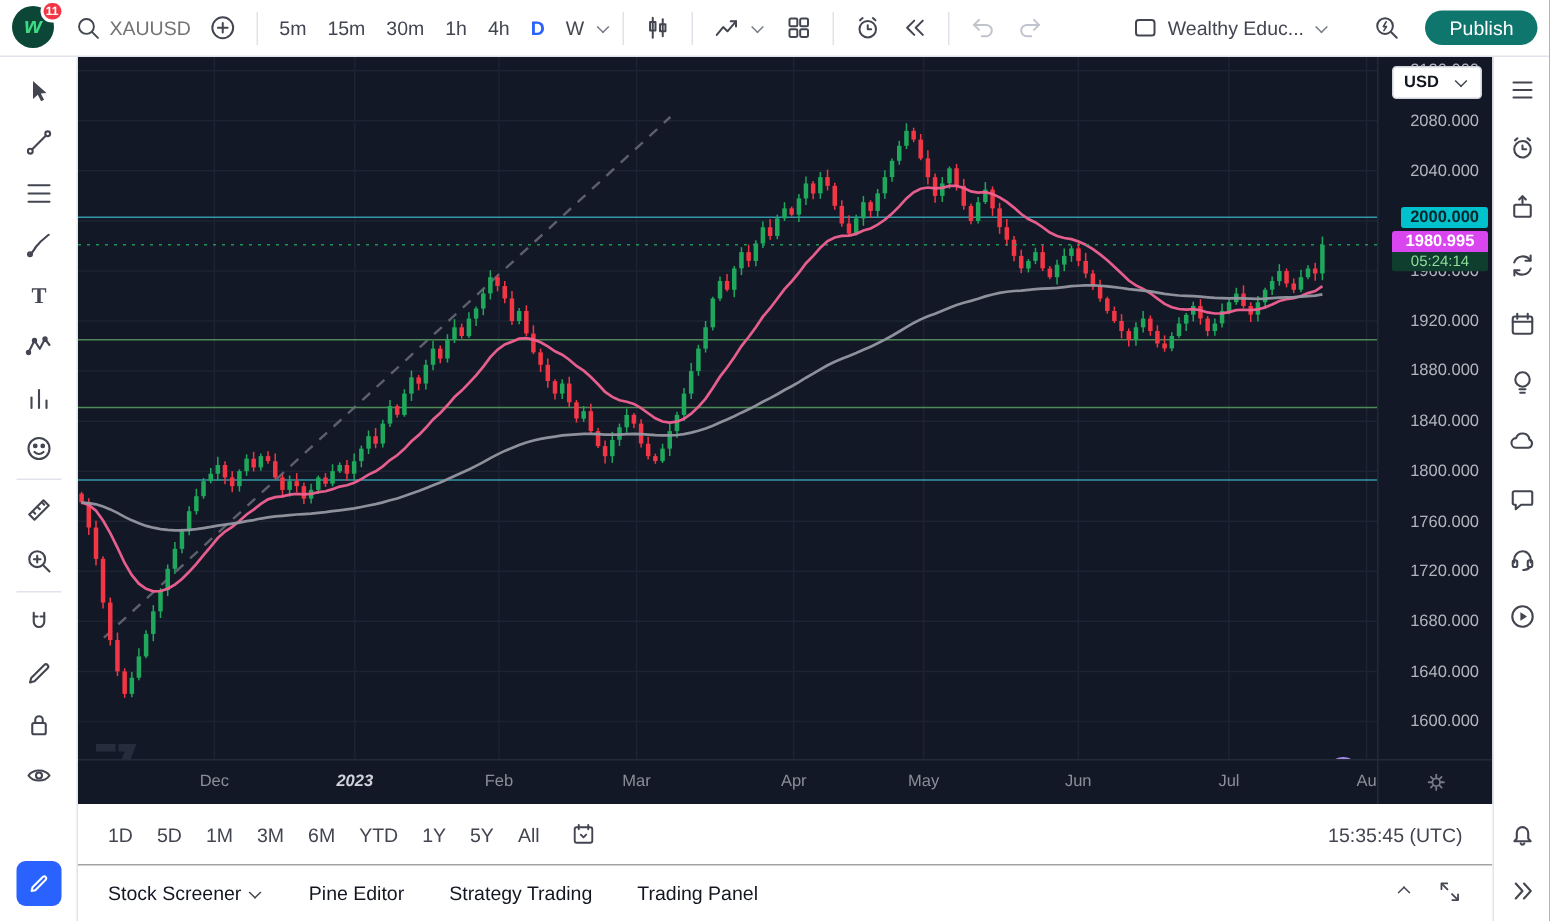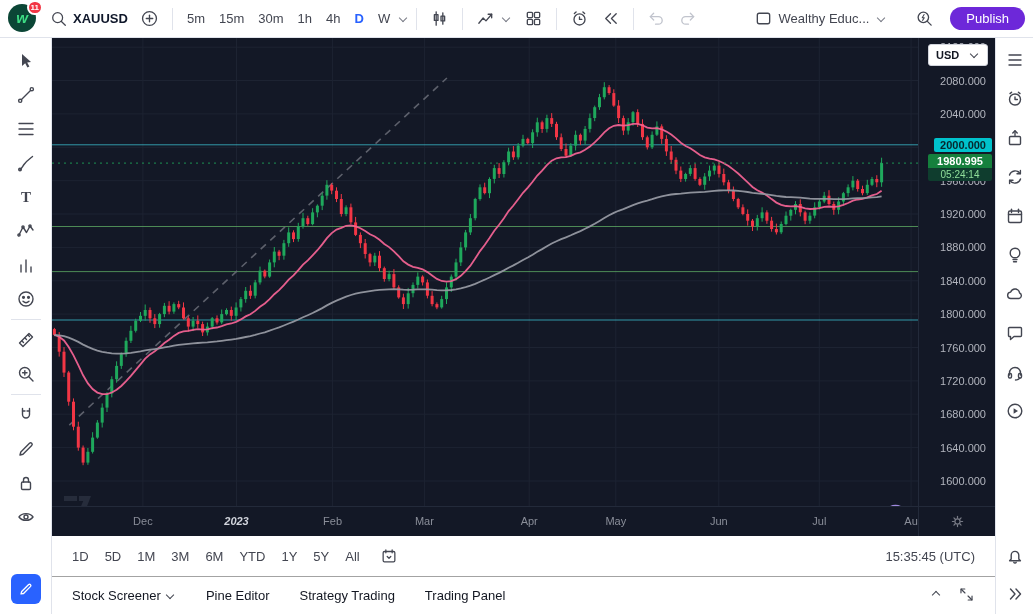--- a/index.html
+++ b/index.html
@@ -7,29 +7,29 @@
   body{font-family:"Liberation Sans","DejaVu Sans",sans-serif;background:#fff;color:#131722;font-size:13px}
   #app{position:relative;width:1033px;height:614px;overflow:hidden;background:#fff}
 
   
   #topbar{position:absolute;left:0;top:0;width:1033px;height:38px;background:#fff;border-bottom:1px solid #e0e3eb;display:flex;align-items:center;padding:0 8px;z-index:6}
   .tb-sep{width:1px;height:22px;background:#e0e3eb;margin:0 7px;flex:none}
   .tb-btn{display:flex;align-items:center;gap:5px;padding:4px 6px;border-radius:4px;cursor:pointer;color:#434651;flex:none}
   .logo-wrap{position:relative;width:30px;height:30px;margin-right:6px;cursor:pointer;flex:none}
   .logo-circle{width:28px;height:28px;border-radius:50%;background:#0b4636;display:flex;align-items:center;justify-content:center;color:#3ddc84;font-weight:700;font-style:italic;font-size:15px}
   .notif-badge{position:absolute;top:-4px;right:-5px;min-width:15px;height:15px;border-radius:8px;background:#f23645;border:2px solid #fff;color:#fff;font-size:8px;font-weight:700;display:flex;align-items:center;justify-content:center;padding:0 2px}
-  #symbol{font-weight:700;font-size:13px;color:#0f172a}
+  #symbol{font-weight:400;font-size:13px;color:#737373}
   #intervals{display:flex;align-items:center}
   .interval{padding:4px 7px;font-size:13px;color:#434651;border-radius:4px;cursor:pointer}
   .interval.active{color:#2962ff;font-weight:700}
   .chevron{display:inline-block;width:6px;height:6px;border-right:1.5px solid #787b86;border-bottom:1.5px solid #787b86;transform:rotate(45deg);margin:0 3px 2px 3px;flex:none}
   .chevron.up{transform:rotate(-135deg);margin-top:4px}
   .spacer{flex:1}
   #layout-btn{display:flex;align-items:center;gap:6px;color:#434651;cursor:pointer;margin-right:22px}
-  #publish{background:#6d28d9;color:#fff;border-radius:17px;padding:4px 16px;font-size:13px;cursor:pointer;margin-left:10px;flex:none}
+  #publish{background:#0f766e;color:#fff;border-radius:17px;padding:4px 16px;font-size:13px;cursor:pointer;margin-left:10px;flex:none}
   .i{stroke:#434651;fill:none;stroke-width:1.4;stroke-linecap:round;stroke-linejoin:round;flex:none}
   .i.dim{stroke:#c1c4cd}
 
   
   #left-toolbar{position:absolute;left:0;top:38px;width:52px;height:576px;background:#fff;border-right:1px solid #e0e3eb;display:flex;flex-direction:column;align-items:center;padding:6px 0 10px 0;z-index:5}
   .lt-btn{width:36px;height:34px;display:flex;align-items:center;justify-content:center;border-radius:4px;cursor:pointer;flex:none}
   .lt-div{width:30px;height:1px;background:#e0e3eb;margin:3px 0;flex:none}
   .active-tool{width:30px;height:30px;background:#2962ff;border-radius:6px;display:flex;align-items:center;justify-content:center;cursor:pointer;margin-top:auto;flex:none}
 
   
@@ -37,21 +37,21 @@
   #plot{position:absolute;left:0;top:0;width:866px;height:468px;overflow:hidden;cursor:crosshair}
   #plot svg{position:absolute;left:0;top:0}
   #price-axis{position:absolute;left:866px;top:0;width:77px;height:468px;border-left:1px solid #232a3a;font-size:11px;color:#b2b5be;overflow:hidden;cursor:ns-resize}
   #time-axis{position:absolute;left:0;top:468px;width:866px;height:30px;border-top:1px solid #232a3a;font-size:11px;color:#8a8e99;overflow:hidden;cursor:ew-resize}
   #axis-corner{position:absolute;left:866px;top:468px;width:77px;height:30px;border-top:1px solid #232a3a;border-left:1px solid #232a3a;display:flex;align-items:center;justify-content:center}
   .tick{position:absolute;right:9px;transform:translateY(-50%)}
   .t-label{position:absolute;top:8px;transform:translateX(-50%)}
   .t-label.major{color:#d1d4dc;font-weight:700}
   .level-badge{position:absolute;right:3px;transform:translateY(-50%);background:#00c2cc;color:#06262c;font-weight:700;font-size:11px;padding:1px 6px;border-radius:2px;z-index:3}
   .last-badge{position:absolute;right:3px;width:64px;text-align:center;border-radius:2px;overflow:hidden;font-size:11px;z-index:3}
-  .last-badge .px{background:#15803d;color:#fff;font-weight:700;padding:1px 0}
+  .last-badge .px{background:#d946ef;color:#fff;font-weight:700;padding:1px 0}
   .last-badge .cd{background:#0f3d2e;color:#8fde9a;font-size:10px;padding:1px 0}
   #usd-dd{position:absolute;top:6px;left:9px;width:60px;height:22px;background:#fff;border:1px solid #d1d4dc;border-radius:3px;display:flex;align-items:center;justify-content:space-between;padding:0 7px;color:#131722;font-size:11px;font-weight:700;cursor:pointer;z-index:4}
   #usd-dd .chevron{border-color:#434651}
 
   
   #legend{position:absolute;left:10px;top:8px;z-index:3}
   .pnl{color:#66bb6a;font-size:12px;margin-bottom:12px}
   .badge-row{display:flex;gap:6px;align-items:center;margin-bottom:13px}
   .b-red{background:rgba(242,54,69,.22);border:1px solid #f23645;color:#ff6d6d;font-size:11px;font-weight:700;padding:1px 6px;border-radius:2px;cursor:pointer}
   .b-qty{background:#2a2e39;color:#d1d4dc;font-size:11px;font-weight:700;padding:2px 6px;border-radius:2px;cursor:pointer}

